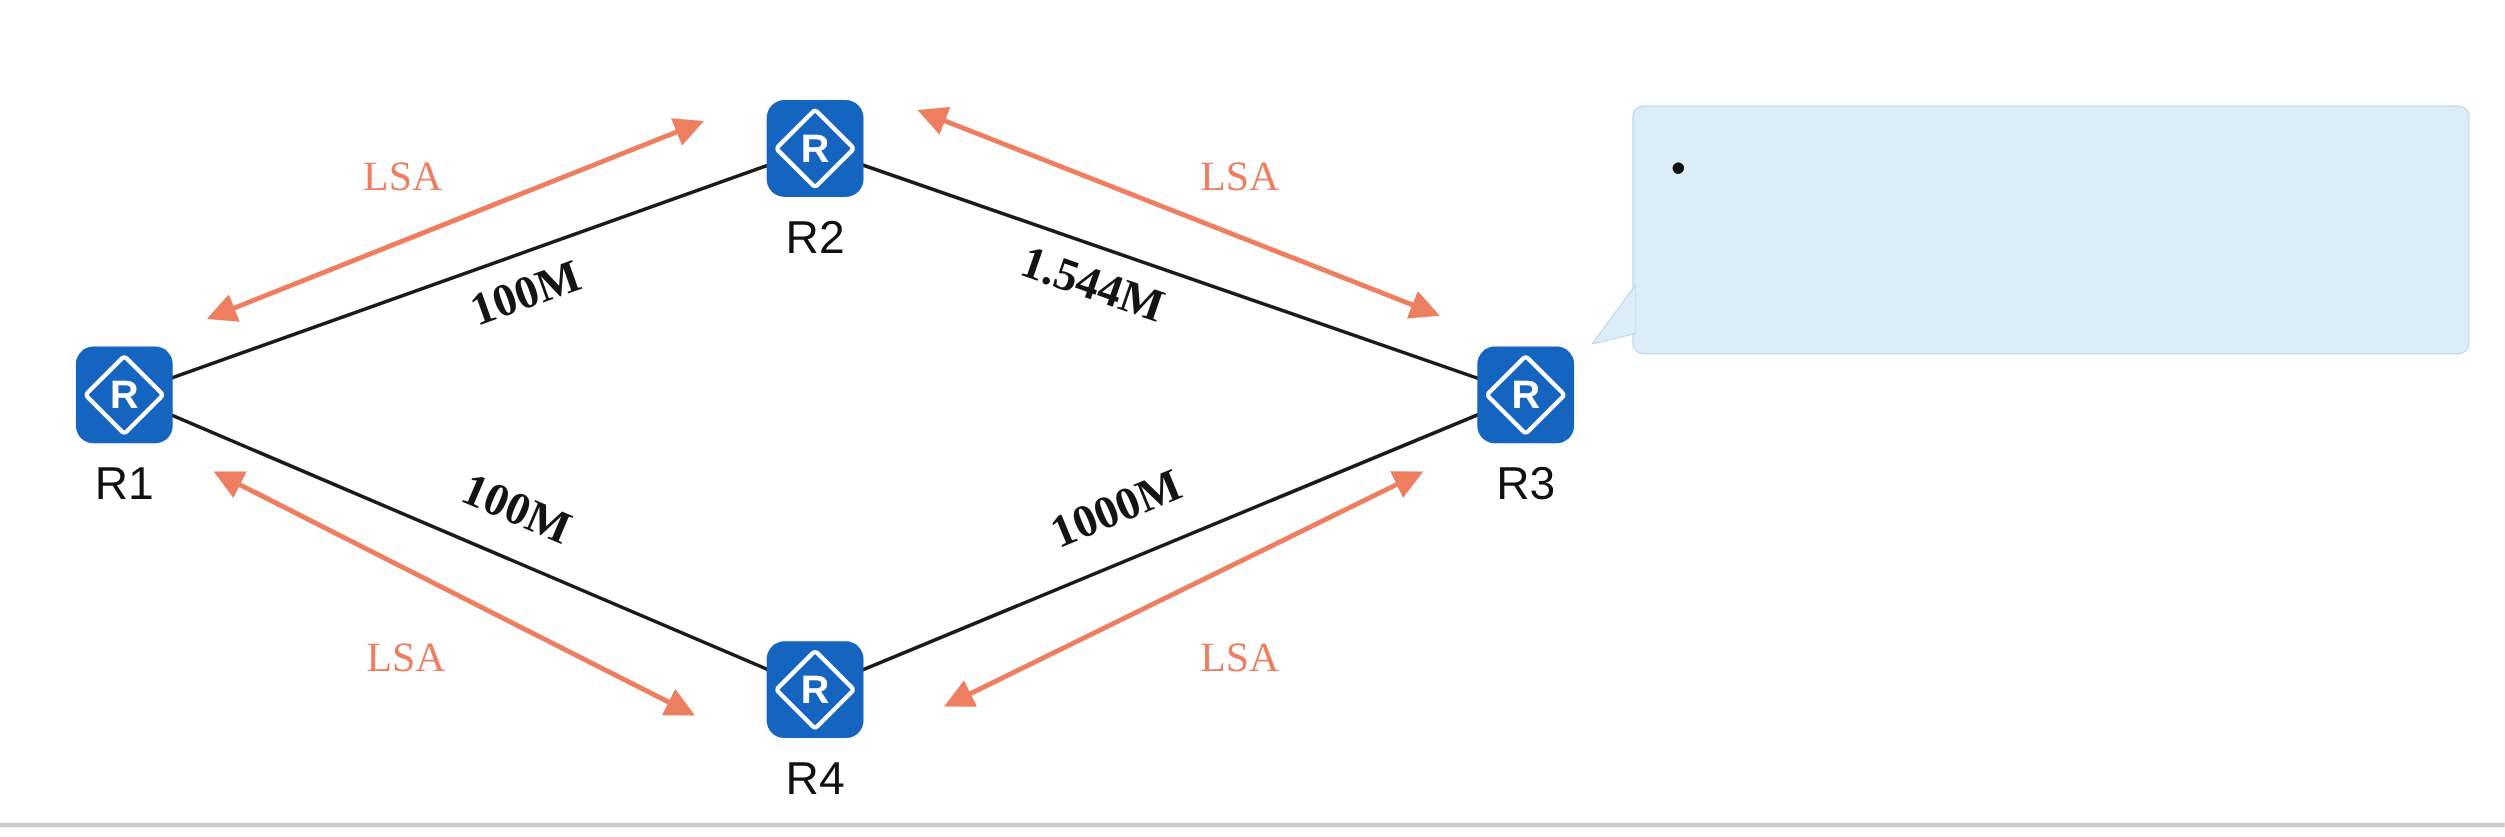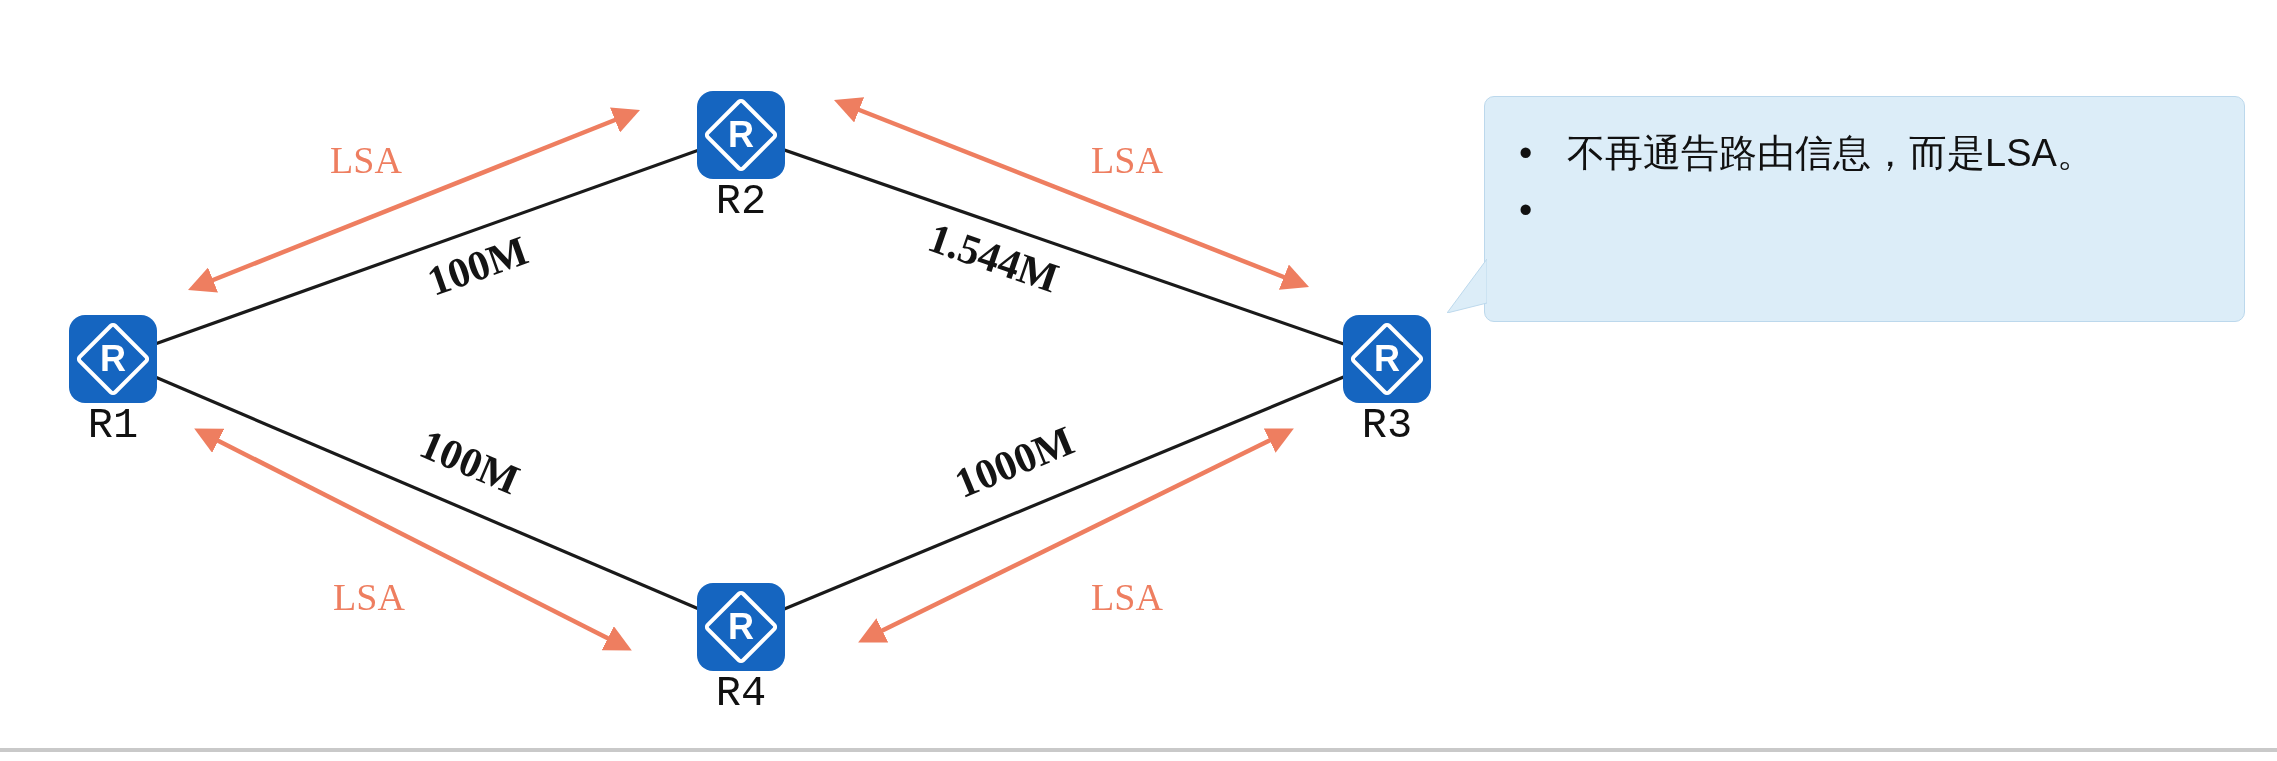--- a/index.html
+++ b/index.html
@@ -30,21 +30,21 @@
   .router-diamond {
     position:absolute; width:54px; height:54px;
     border:4px solid #ffffff; border-radius:5px;
     transform:rotate(45deg);
   }
   .router-letter {
     position:relative; color:#ffffff; font-weight:bold; font-size:36px;
     font-family:"Liberation Sans",sans-serif; line-height:1;
   }
   .router-label {
-    margin-top:2px; font-family:Liberation Mono, monospace;
+    margin-top:16px; font-family:Liberation Sans, sans-serif;
     font-size:42px; color:#111111; line-height:1;
   }
 
   .callout {
     position:absolute; left:1484px; top:96px; width:761px; height:226px;
     background:#dcedf8; border:1px solid #bcd8ec; border-radius:10px;
     padding:28px 30px 0 26px;
     font-size:38px; line-height:1.5; color:#111111;
   }
   .callout-tail { position:absolute; left:-38px; bottom:8px; }
@@ -129,21 +129,20 @@
     <div class="router-label">R4</div>
   </div>
 
   <div class="callout">
     <svg class="callout-tail" width="40" height="56">
       <polygon points="40,2 40,46 0,56" fill="#dcedf8" stroke="#bcd8ec" stroke-width="1"></polygon>
     </svg>
     <ul class="callout-list">
       <li class="callout-item">
         <span class="bullet-glyph">•</span>
-        <span>不再通告路由信息，而是LSA。</span>
       </li>
       <li class="callout-item">
         <span class="bullet-glyph">•</span>
       </li>
     </ul>
   </div>
 
   <div class="bottom-line"></div>
 </div>
 

